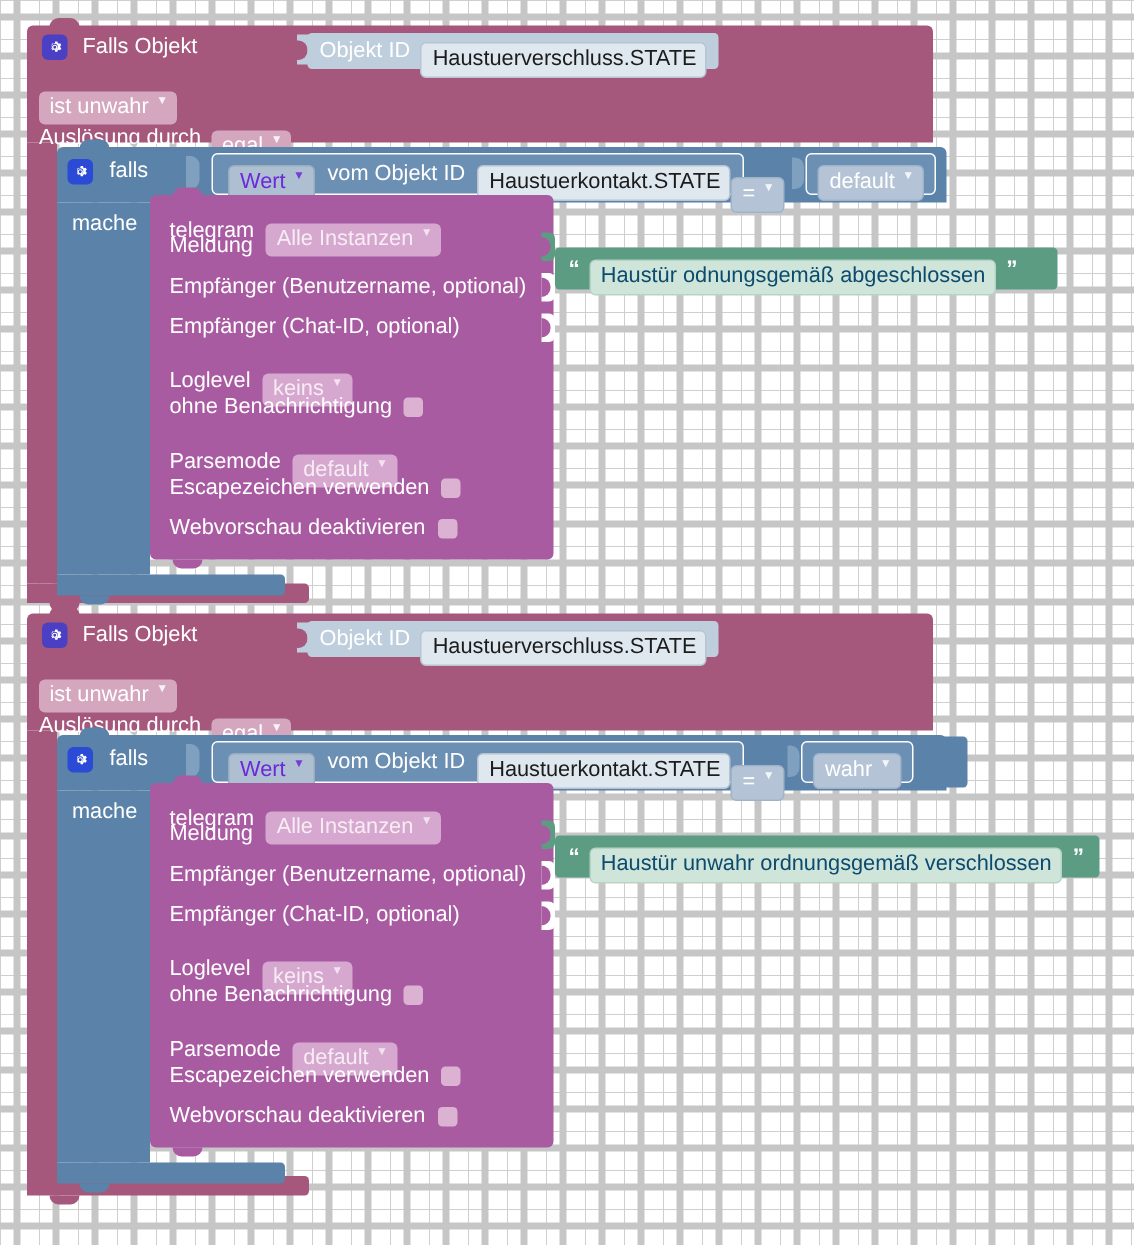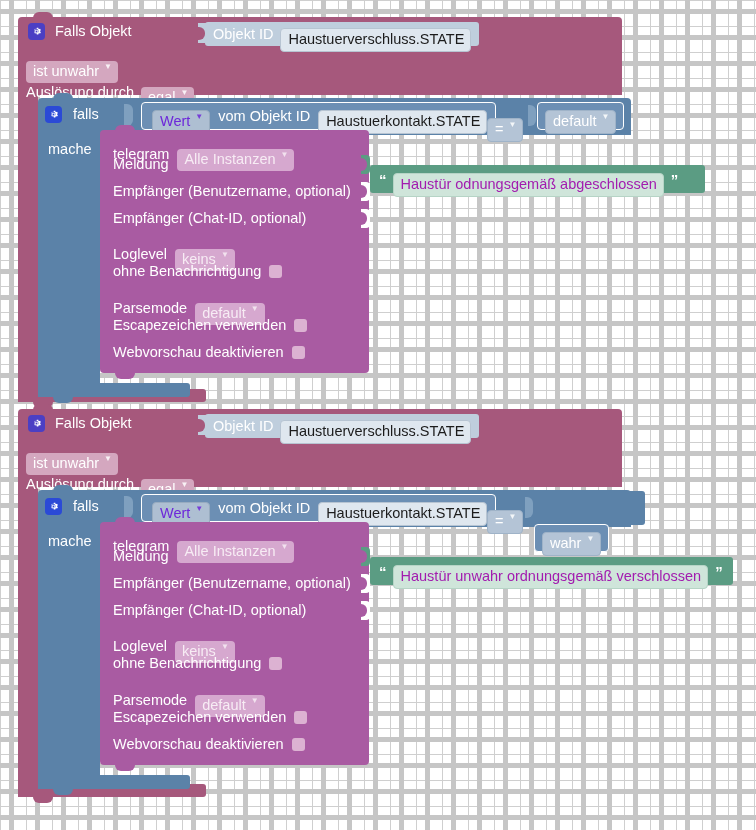--- a/index.html
+++ b/index.html
@@ -36,21 +36,21 @@
   .chip{
     display:inline-flex;align-items:flex-start;gap:5px;
     padding:1px 6px 2px 7px;border-radius:4px;
     font-size:14.5px;line-height:1.28;white-space:nowrap;margin-top:12px;
   }
   .chip .caret{font-size:8px;line-height:1;opacity:.85;transform:translateY(1px);}
   .chip.dd-rose{background:#d4a7bf;color:#ffffff;}
   .chip.dd-violet{background:#d6a8cf;color:#f7ecf4;}
   .chip.dd-blue{background:#b4c4d6;color:#ffffff;border:1px solid #9fb3c8;}
   .chip.dd-blue2{background:#aebfd2;color:#6d28d9;border:1px solid #98acc0;}
-  .chip.txt-green{background:#cfe5da;color:#a21caf;border:1px solid #b6d4c6;}
+  .chip.txt-green{background:#cfe5da;color:#0c4a6e;border:1px solid #b6d4c6;}
   .chip.txt-bluefield{background:#dfe7ef;color:#1c1c1c;border:1px solid #b7c4d2;}
 
   .cb{display:inline-block;width:13px;height:13px;border-radius:3px;background:#dcb2d2;vertical-align:-2px;}
 
   .gear{
     display:inline-flex;align-items:center;justify-content:center;
     width:17px;height:17px;border-radius:4px;
   }
   .gear svg{display:block;}
 </style>
@@ -250,21 +250,21 @@
       <span class="lbl">vom Objekt ID</span>
       <span class="chip txt-bluefield">
         <span>Haustuerkontakt.STATE</span>
       </span>
     </div>
     <div class="blk" style="left:487px;top:498px;"><span class="chip dd-blue">
         <span><span>=</span></span>
         <span class="caret">▼</span>
       </span></div>
     <div class="blk" style="left:525px;top:497px;width:8px;height:21px;background:#7fa0bf;border-radius:0 6px 6px 0;"></div>
-    <div class="blk" style="left:534px;top:524px;height:28px;background:#6c8fb4;border:1px solid #ffffff;border-radius:4px;display:flex;align-items:center;padding:0 7px;">
+    <div class="blk" style="left:534px;top:494px;height:28px;background:#6c8fb4;border:1px solid #ffffff;border-radius:4px;display:flex;align-items:center;padding:0 7px;">
       <span class="chip dd-blue">
         <span><span>wahr</span></span>
         <span class="caret">▼</span>
       </span>
     </div>
     <div class="blk lbl" style="left:48px;top:534px;">mache</div>
     <div class="blk" style="left:100px;top:522px;width:269px;height:243px;background:#a95ba2;border-radius:4px 4px 4px 4px;"></div>
     <div class="blk" style="left:115px;top:517px;width:20px;height:6px;background:#a95ba2;border-radius:6px 6px 0 0;"></div>
     <div class="blk" style="left:115px;top:765px;width:20px;height:6px;background:#a95ba2;border-radius:0 0 6px 6px;"></div>
     <div class="blk" style="left:113px;top:529px;display:flex;align-items:center;gap:8px;">

